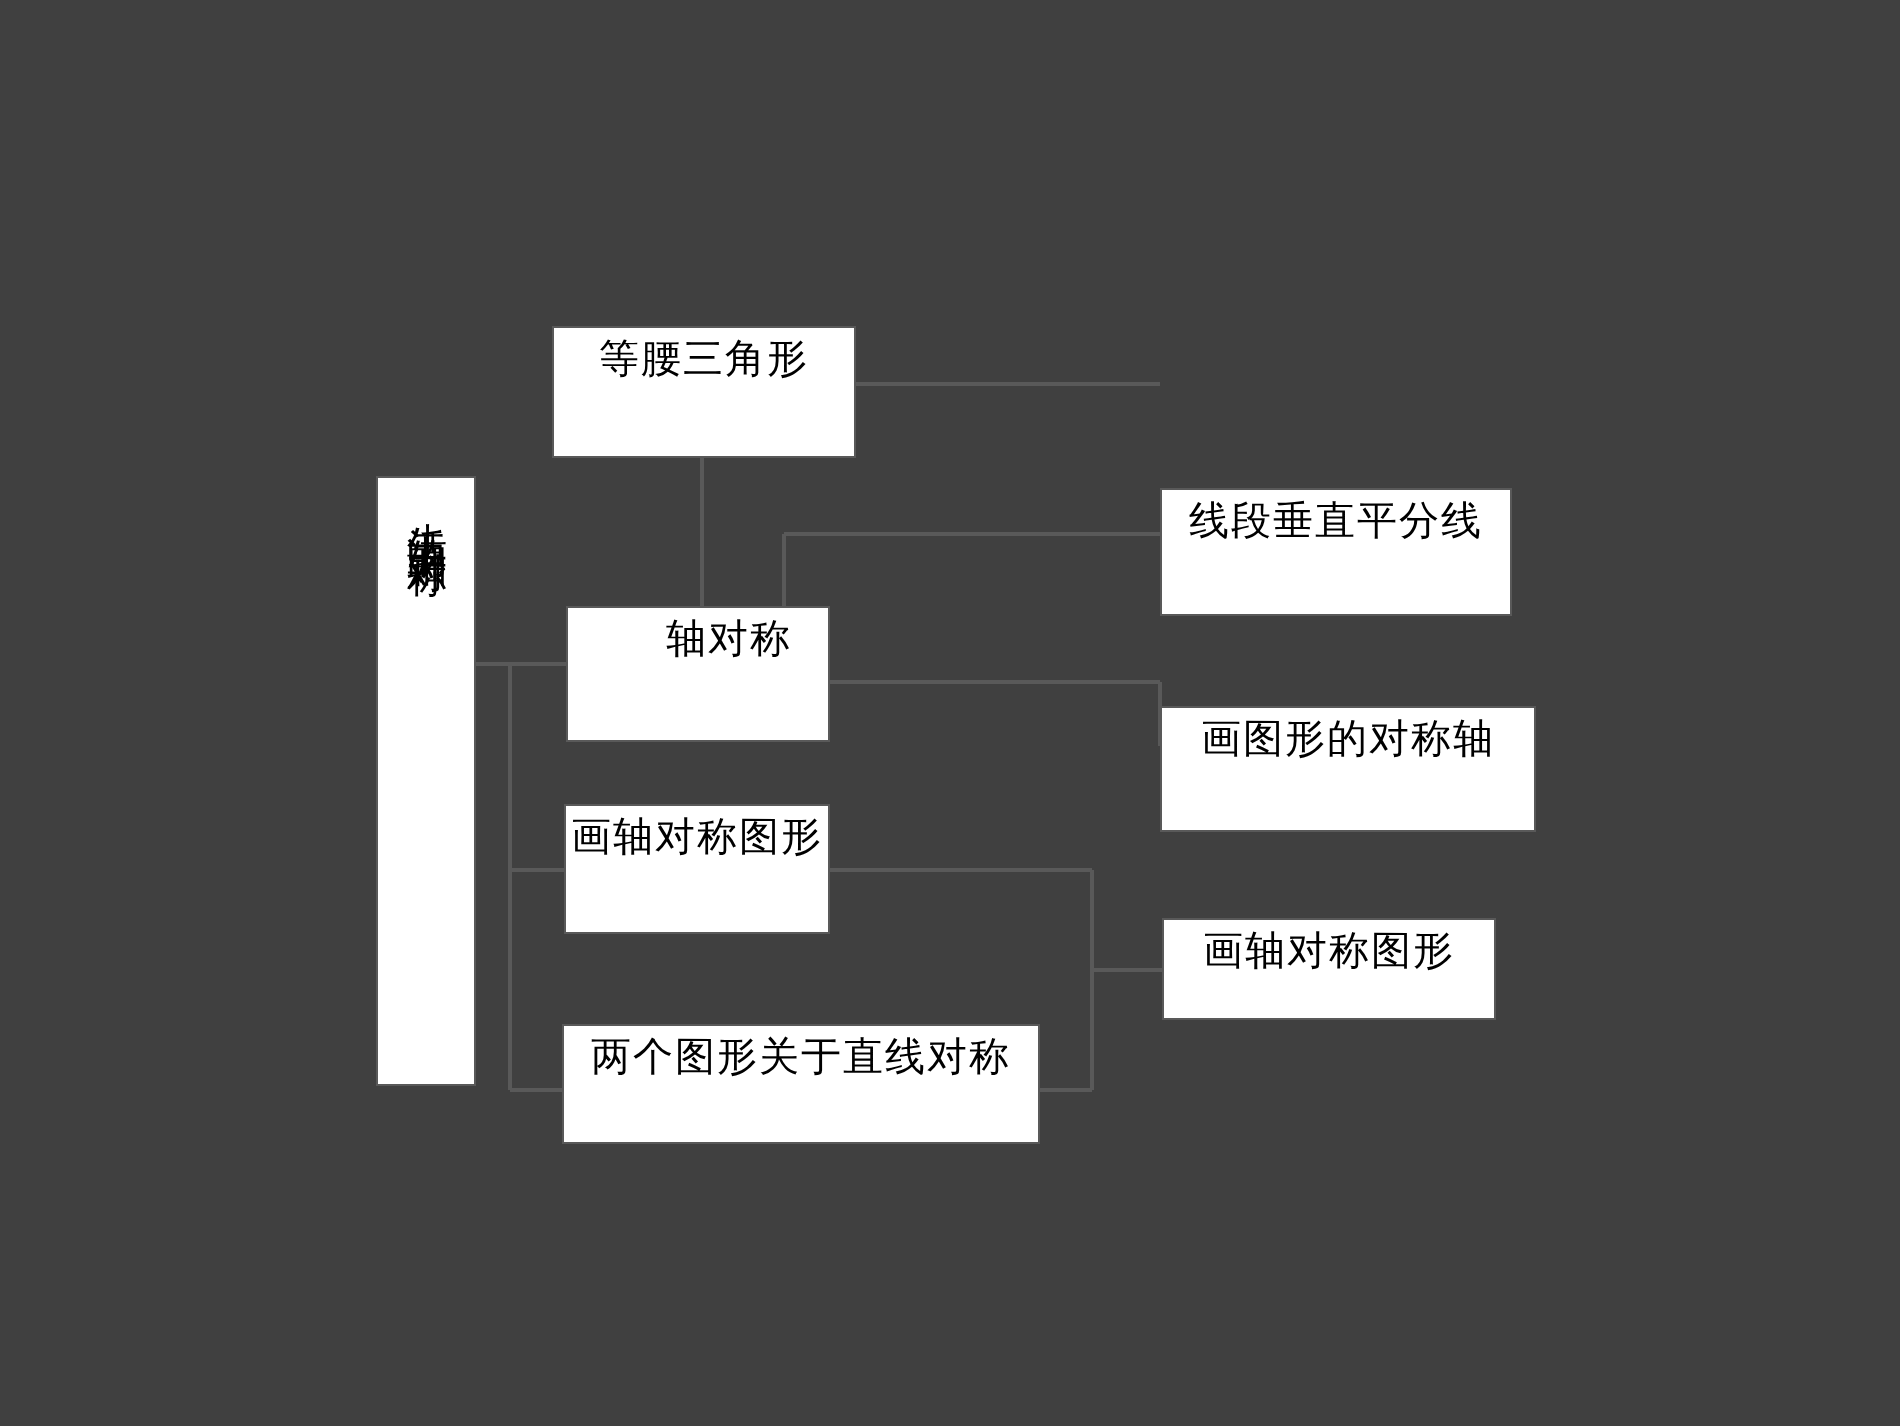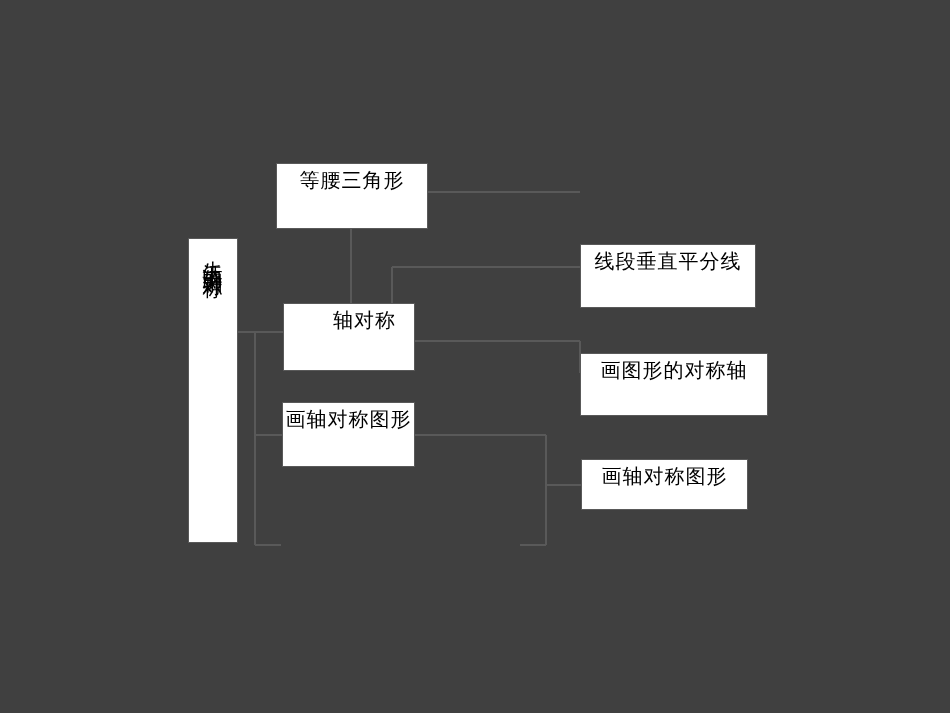--- a/index.html
+++ b/index.html
@@ -121,14 +121,17 @@
   </div>
 
   <div class="node node-h" style="left:282px; top:402px; width:133px; height:65px;">
     <span class="node-text">画轴对称图形</span>
   </div>
 
   <div class="node node-h" style="left:581px; top:459px; width:167px; height:51px;">
     <span class="node-text">画轴对称图形</span>
   </div>
 
+  <div class="node node-h" style="left:281px; top:512px; width:239px; height:60px;">
+    <span class="node-text">两个图形关于直线对称</span>
+  </div>
 
 </div>
 
 </body></html>

